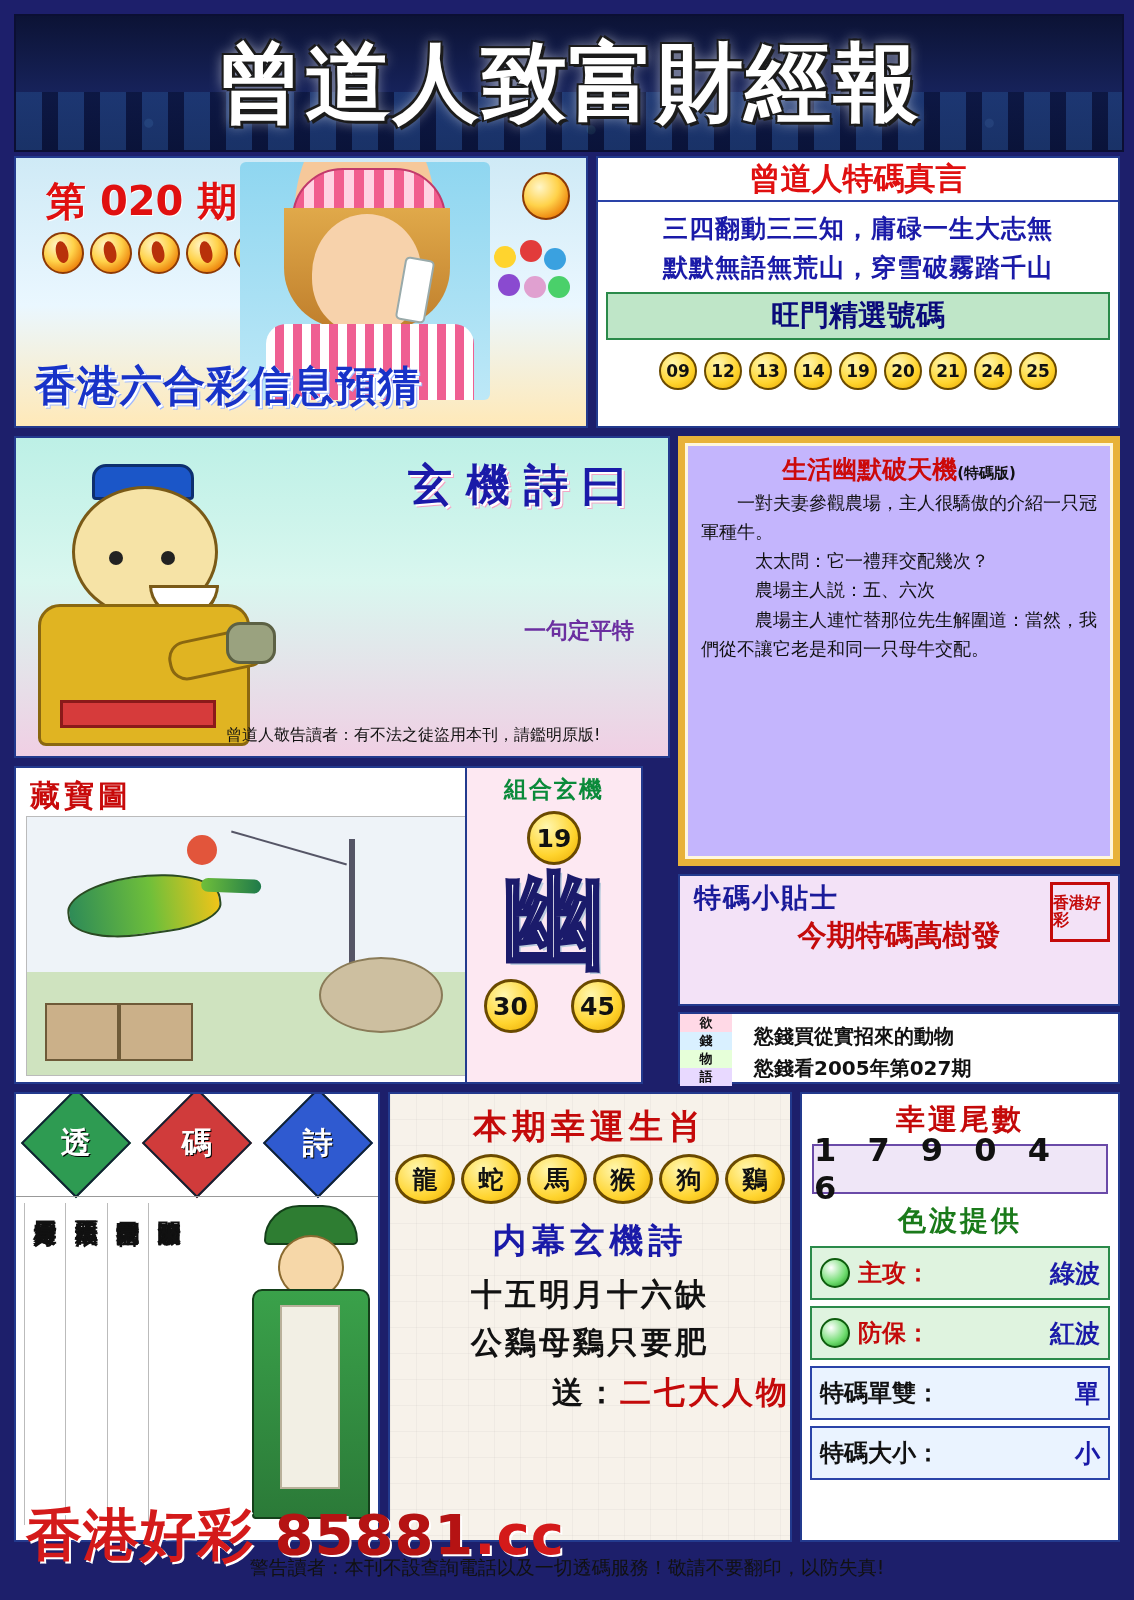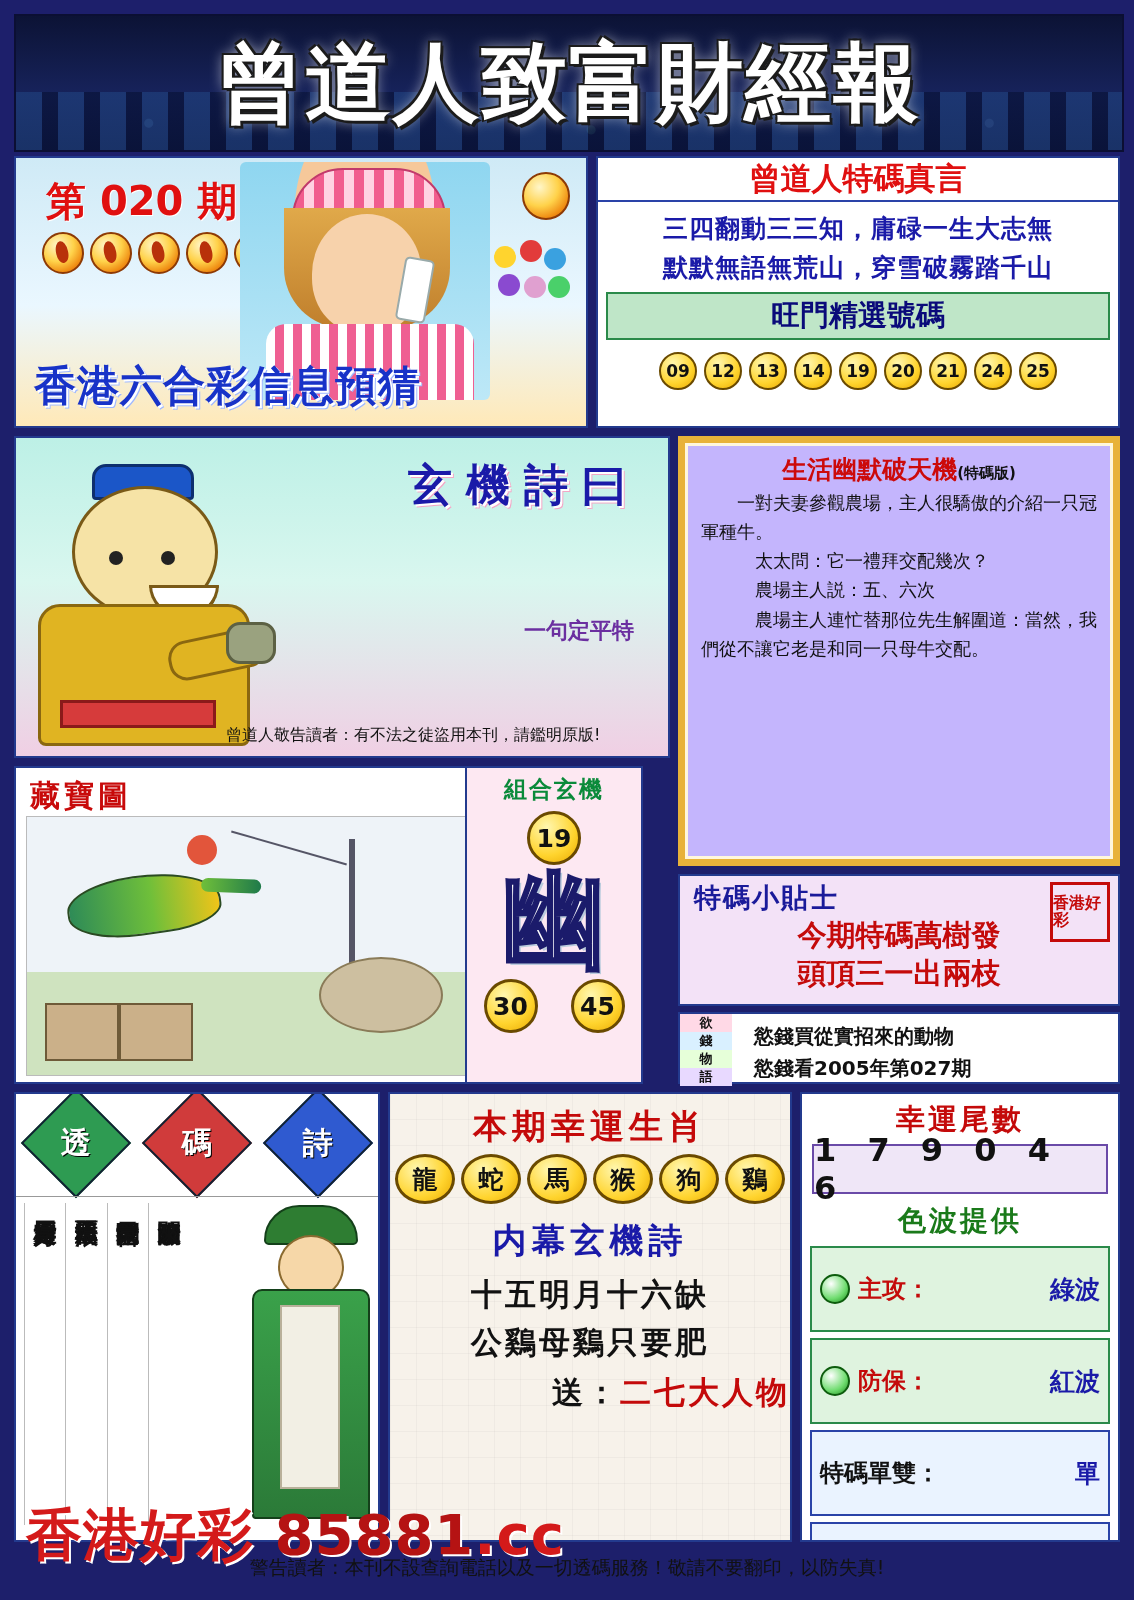--- a/index.html
+++ b/index.html
@@ -186,21 +186,21 @@
   .lk-line{text-align:center;font-size:31px;font-weight:bold;color:#111;line-height:1.55;letter-spacing:3px;}
   .lk-send{text-align:right;font-size:31px;font-weight:bold;color:#111;margin-top:6px;letter-spacing:3px;}
   .lk-send b{color:#c40a0a;}
 
   
   .rl{left:800px;top:1092px;width:320px;height:450px;background:#ffffff;border:2px solid #233a8e;overflow:hidden;}
   .rl h3{margin:6px 0 2px;text-align:center;font-size:29px;font-weight:bold;color:#c40a0a;letter-spacing:3px;}
   .tails{margin:4px 10px;height:46px;background:#efe6f7;border:2px solid #6a4aa8;display:flex;align-items:center;
     justify-content:center;font-size:32px;font-weight:bold;color:#111;letter-spacing:10px;}
   .rl h4{margin:8px 0 4px;text-align:center;font-size:28px;font-weight:bold;color:#1a7a1a;letter-spacing:3px;}
-  .row{margin:6px 8px;height:50px;background:#dff3df;border:2px solid #2a8a4a;display:flex;align-items:center;gap:8px;padding:16px 8px;}
+  .row{margin:6px 8px;height:50px;background:#dff3df;border:2px solid #2a8a4a;display:flex;align-items:center;gap:8px;padding:0 8px;}
   .row.alt{background:#eaf3ff;border-color:#2a43a8;}
   .row .bicon{width:26px;height:26px;border-radius:50%;background:radial-gradient(circle at 35% 30%,#fff,#6fdc6f 60%,#1a8a1a);border:2px solid #0d5c0d;flex:none;}
   .row .lab{font-size:24px;font-weight:bold;color:#c40a0a;}
   .row .val{font-size:25px;font-weight:bold;color:#1a1aa8;margin-left:auto;}
   .row .lab2{font-size:24px;font-weight:bold;color:#111;}
 
   
   .footer{position:absolute;left:14px;bottom:10px;width:1106px;height:44px;display:flex;align-items:center;
     justify-content:center;}
   .footer .warn{font-size:19px;color:#111;}
@@ -318,21 +318,20 @@
     <div class="zh-char">幽</div>
     <div class="zh-bottom">
       <span class="bigball">30</span>
       <span class="bigball">45</span>
     </div>
   </div>
 
   <div class="panel tips">
     <div class="tips-t">特碼小貼士</div>
     <div class="tips-l">今期特碼萬樹發</div>
-    <div class="tips-l">頭頂三一出兩枝</div>
     <div class="seal">香港好彩</div>
   </div>
 
   <div class="panel money">
     <div class="money-tag">
       <i style="background:#ffd9e6;">欲</i>
         <i style="background:#d9f0ff;">錢</i>
         <i style="background:#e6ffd9;">物</i>
         <i style="background:#e8d9ff;">語</i>
     </div>

